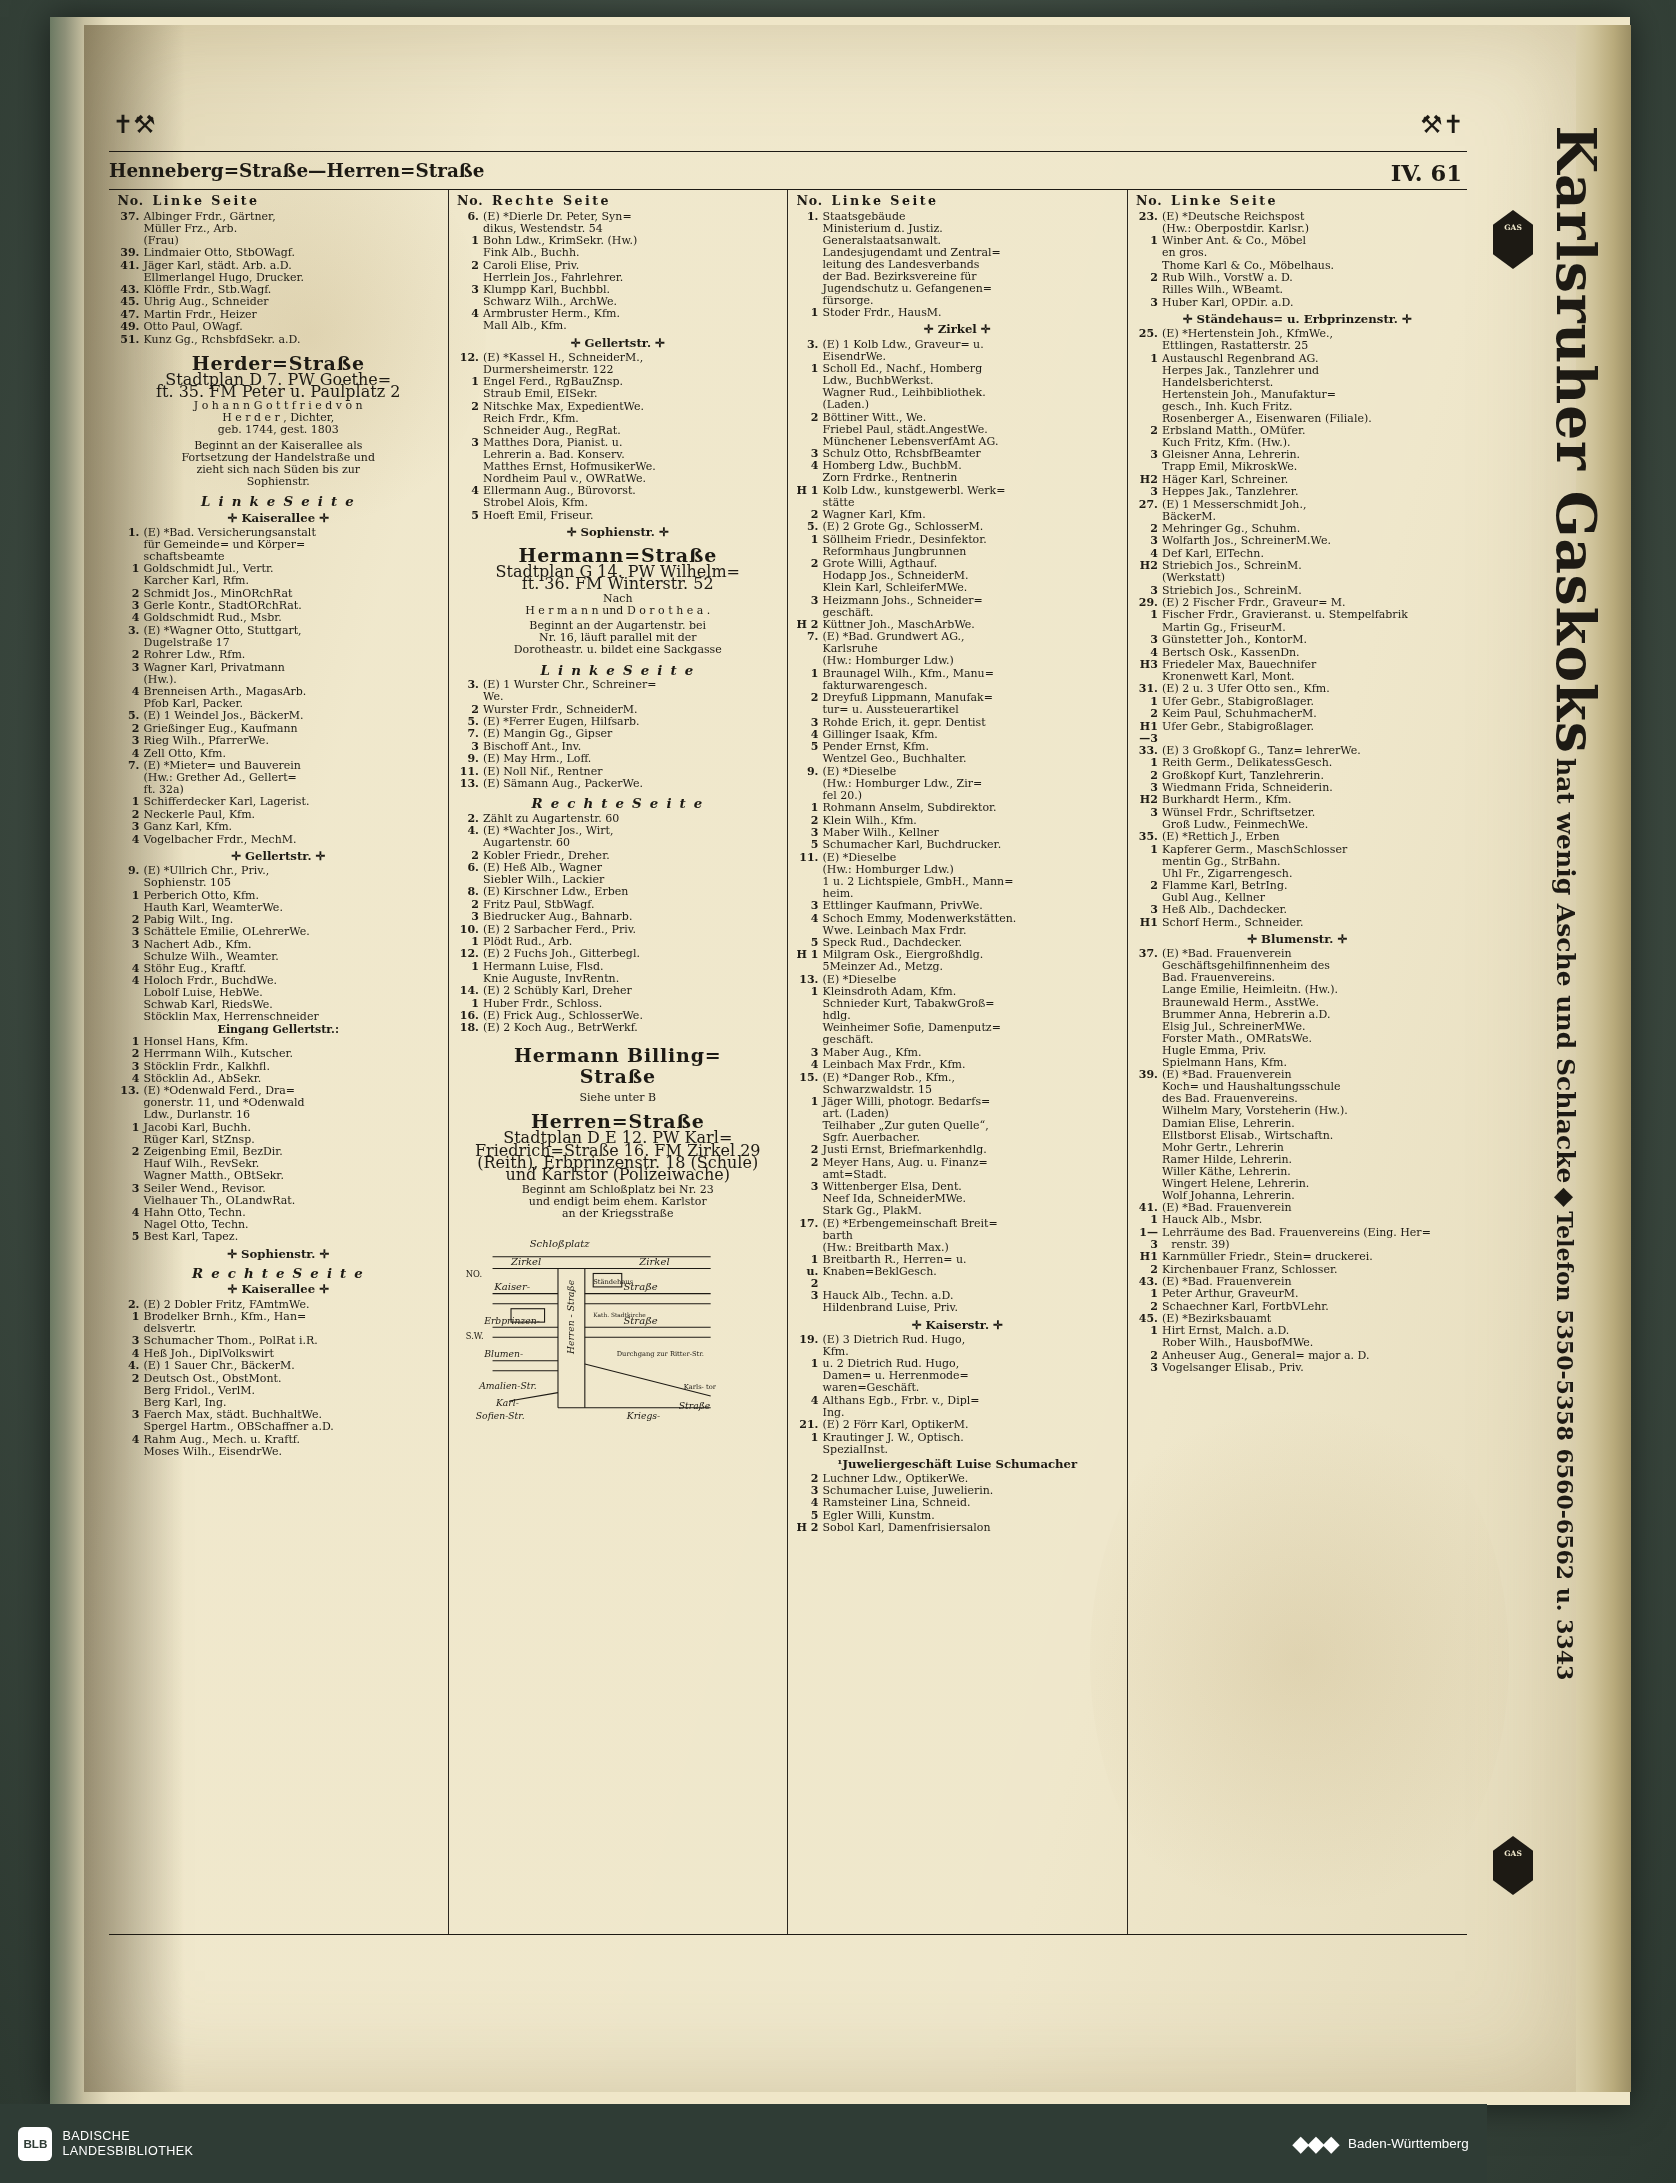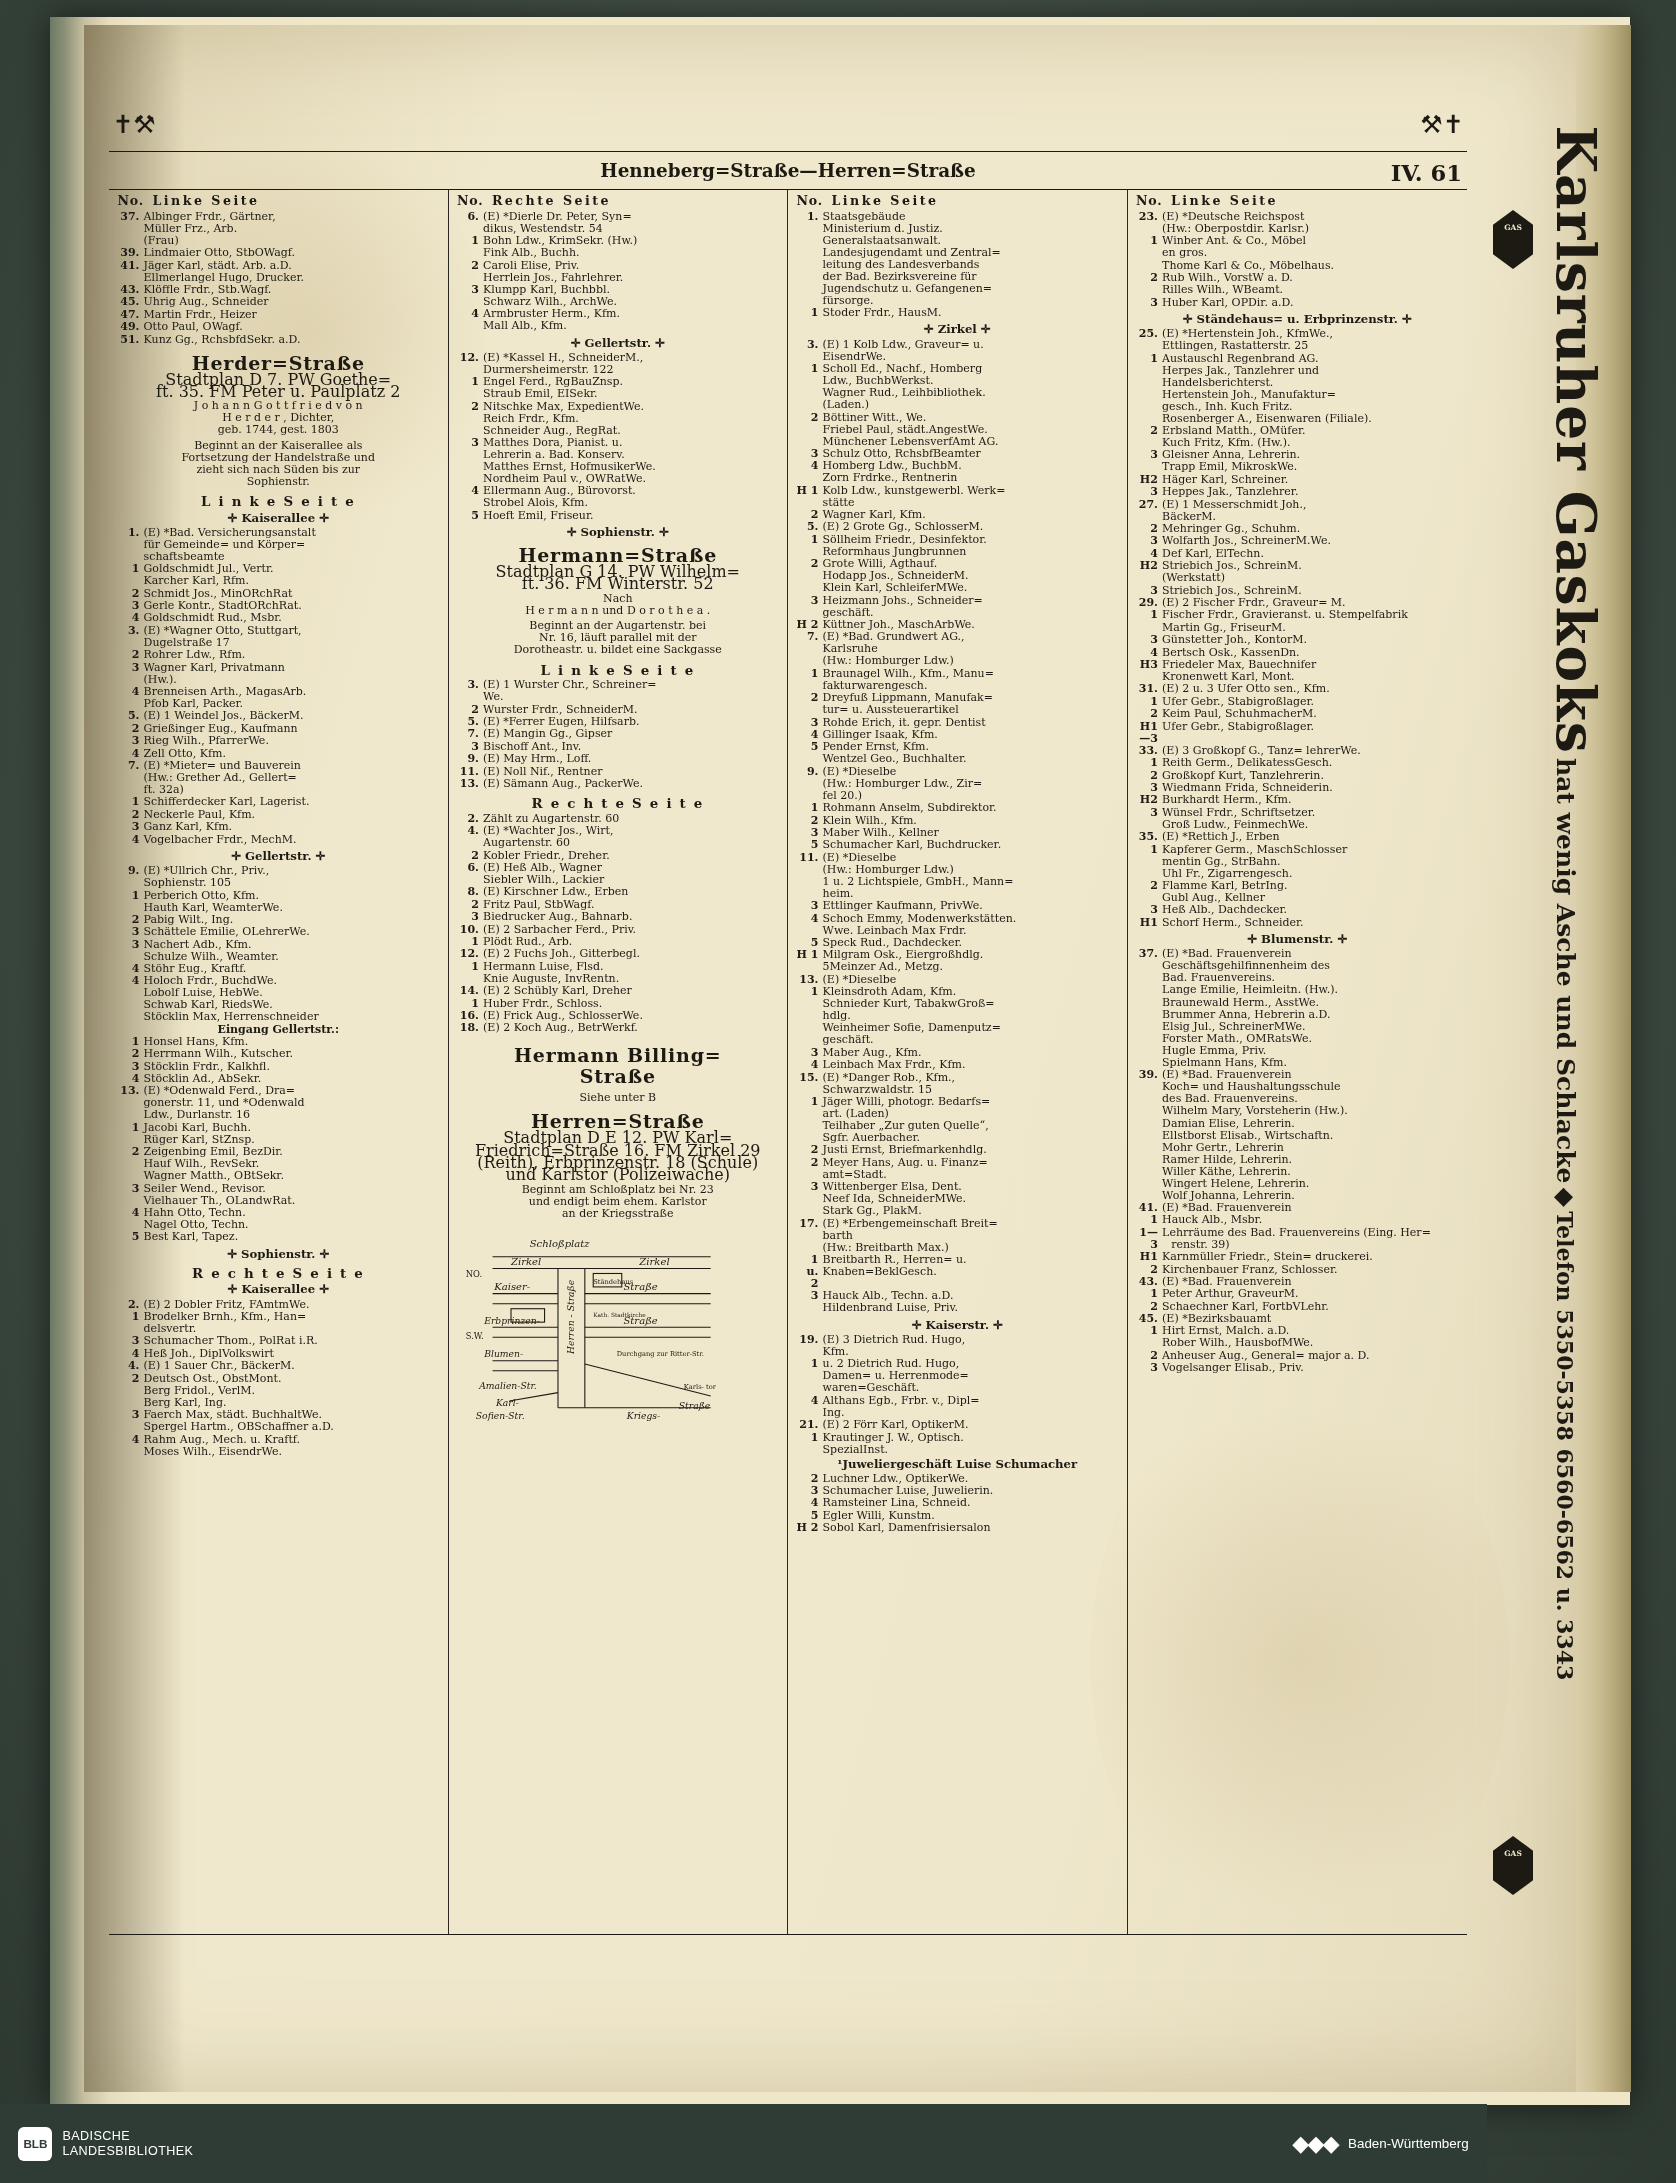--- a/index.html
+++ b/index.html
@@ -90,21 +90,21 @@
   .firm-gmbh { font-size: 20px; font-weight: bold; }
   .firm-addr { font-size: 19px; }
   .brennholz { font-size: 25px; font-weight: bold; letter-spacing: 0.8px; }
 
   .sub-head {
     position: relative;
     height: 37px;
     border-bottom: 1.7px solid #1d1a14;
     display: flex;
     align-items: center;
-    justify-content: center;
+    justify-content: flex-start;
   }
   .sub-head .street-line { font-size: 18.4px; }
   .sub-head .page-no {
     position: absolute; right: 5px; bottom: 3.4px;
     font-size: 22.6px; font-weight: bold;
   }
 
   
   .cols {
     display: flex;
@@ -151,20 +151,21 @@
     margin: 11px 0 5px 0;
     letter-spacing: 0.8px;
   }
   .sect-title.two { line-height: 21px; }
   .sub-title {
     text-align: center;
     font-size: 13.4px;
     font-weight: bold;
     letter-spacing: 1.7px;
     margin: 7.5px 0 3.4px 0;
+    font-style: italic;
   }
   .cross-line {
     text-align: center;
     margin: 4.2px 0 3.4px 0;
     font-size: 11.7px;
     font-weight: bold;
   }
   .note {
     text-align: center;
     font-size: 11px;

